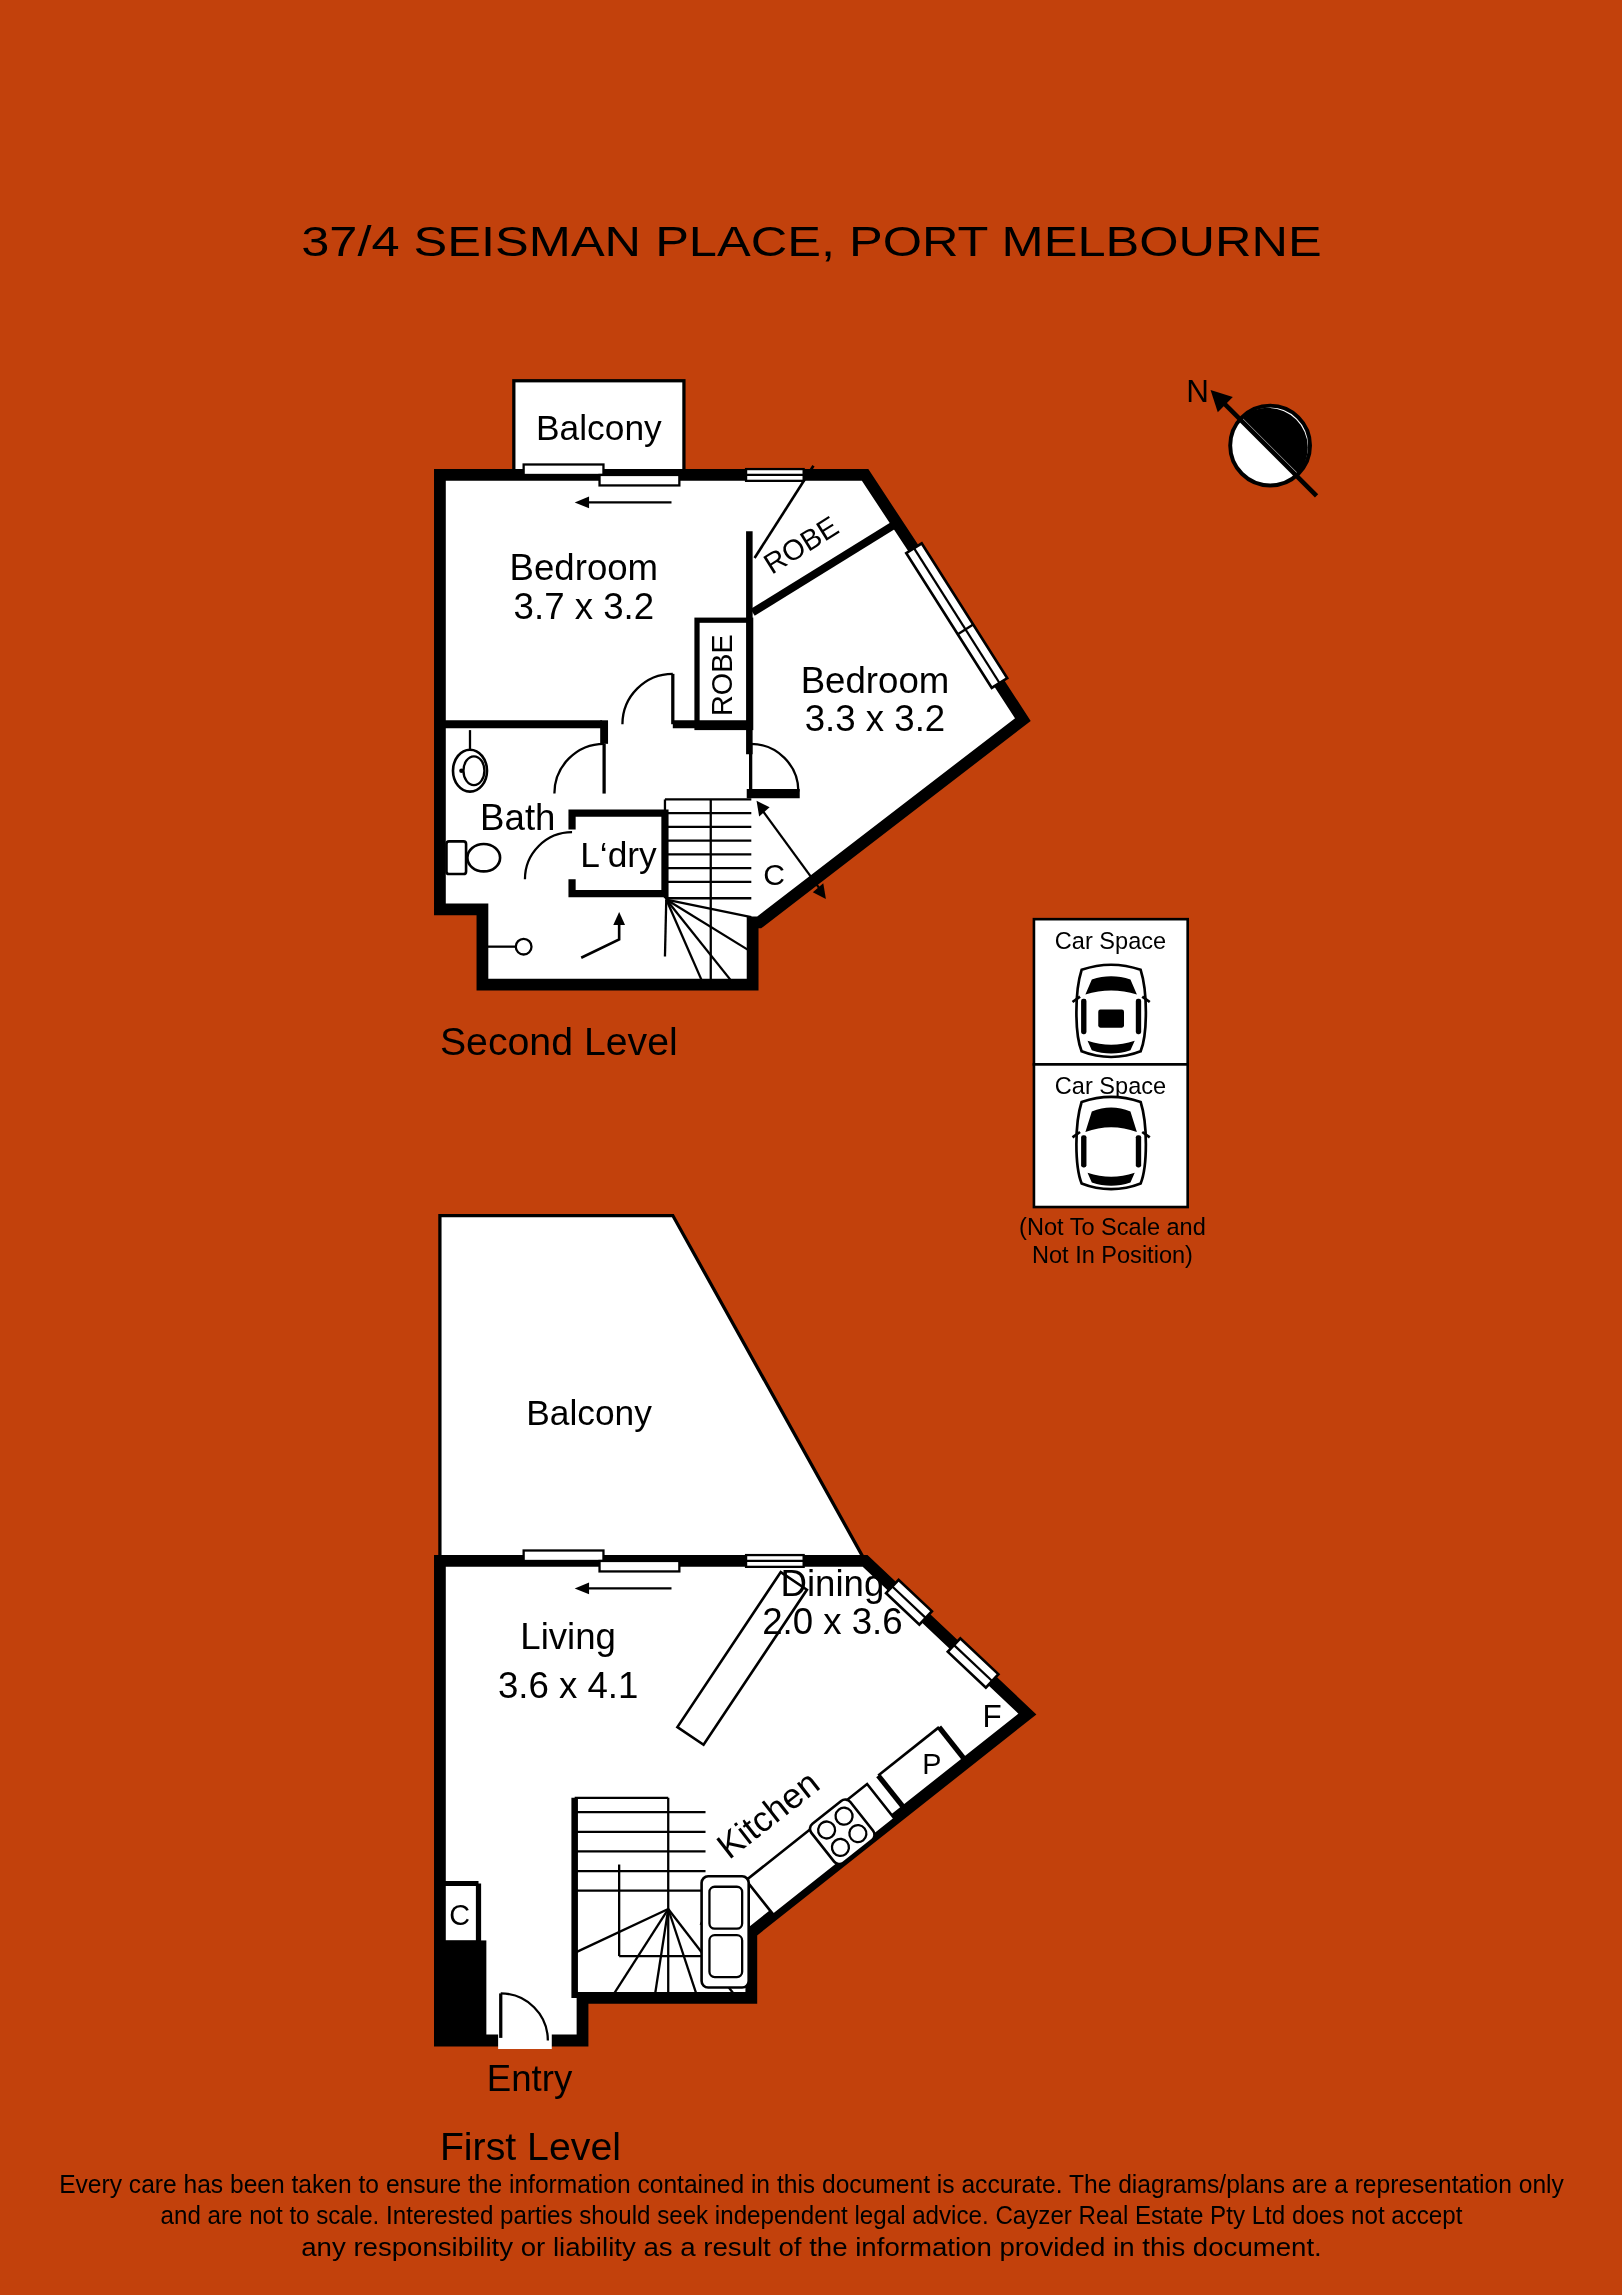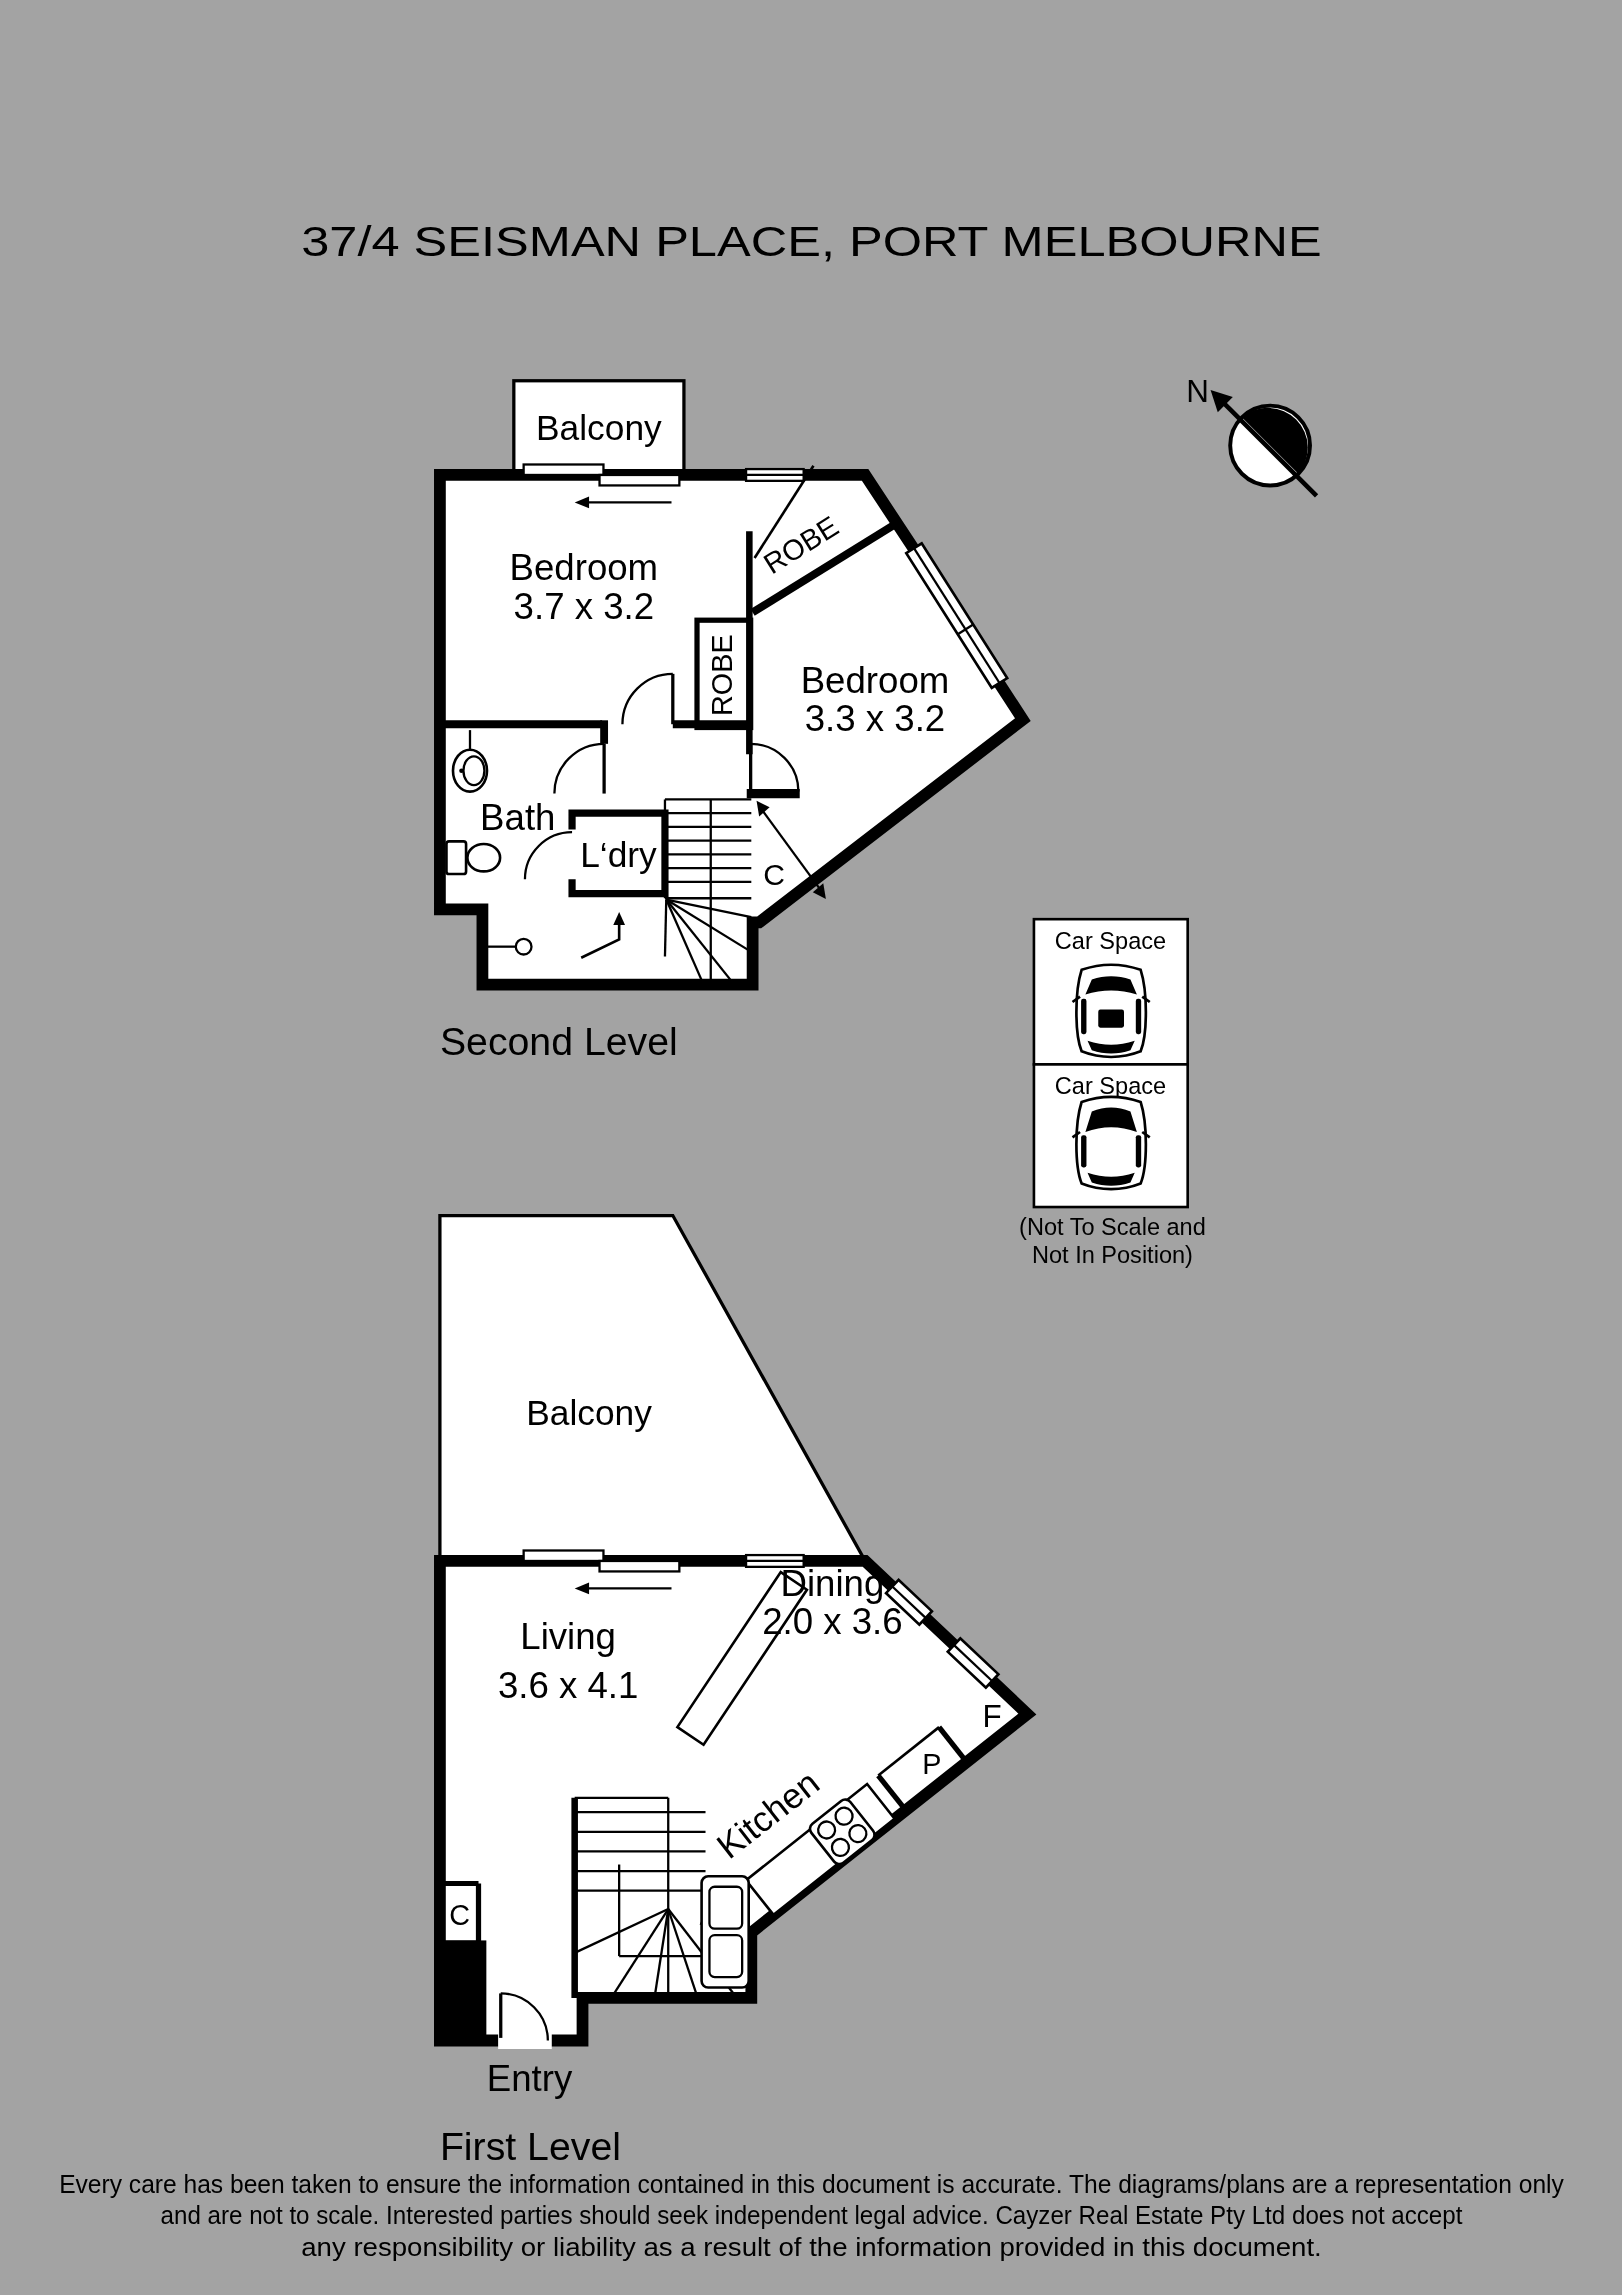--- a/index.html
+++ b/index.html
@@ -1,16 +1,16 @@
 <!DOCTYPE html>
 <html style="font-size:10.5px"><head>
 <meta charset="utf-8">
 <style>
   html,body{margin:0;padding:0;background:#fff;}
-  #page{position:relative;width:1623px;height:2295px;background:#a3a3a3;overflow:hidden;}
+  #page{position:relative;width:1623px;height:2295px;background:#c2410c;overflow:hidden;}
   svg text{font-family:"Liberation Sans","DejaVu Sans",sans-serif;fill:#000;}
   .mid{text-anchor:middle;}
   .t64{font-size:64px;}
   .t60{font-size:60px;}
   .t56{font-size:56px;}
   .t54{font-size:54px;}
   .t48{font-size:48px;}
   .t46{font-size:46px;}
   .t44{font-size:44px;}
   .t40{font-size:40px;}

